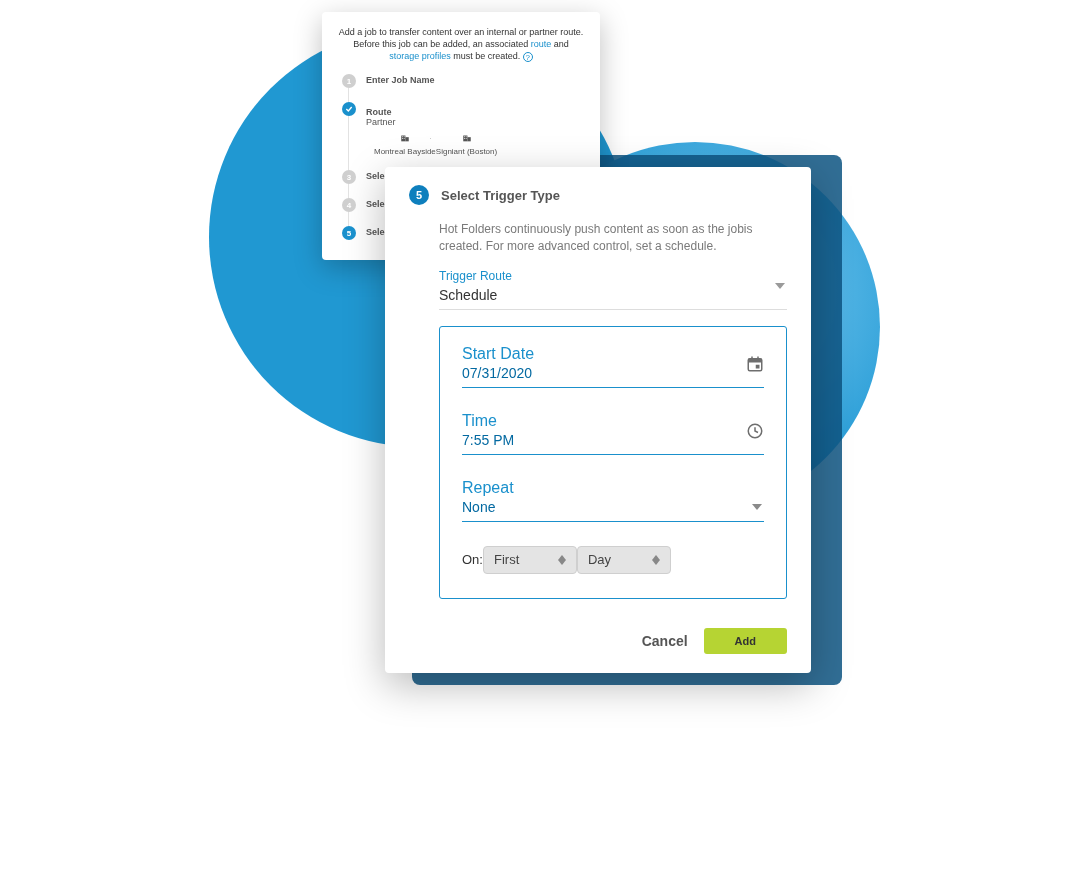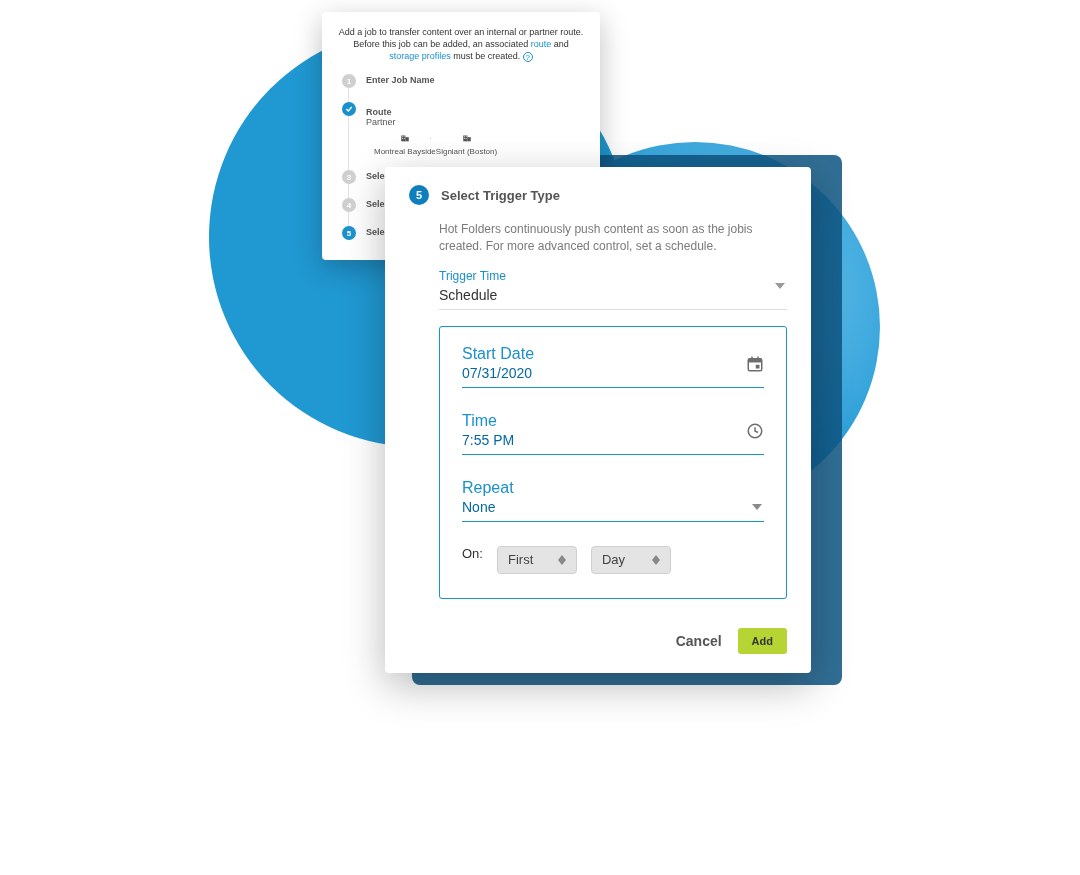--- a/index.html
+++ b/index.html
@@ -55,28 +55,28 @@
   .sched-box { margin: 16px 24px 0 54px; border: 1px solid #1a90cc; border-radius: 3px; padding: 18px 22px 24px; }
   .sched-field { position: relative; margin-bottom: 24px; }
   .sched-field:last-of-type { margin-bottom: 0; }
   .sched-field .flabel { font-size: 16px; color: #1a90cc; margin-bottom: 2px; }
   .sched-field .fval { font-size: 14px; color: #0369a1; padding-bottom: 6px; }
   .sched-field .fline { height: 1px; background: #1a90cc; }
   .sched-field .fline.gray { background: #1a90cc; }
   .sched-field .rico { position: absolute; right: 0; top: 10px; color: #6e6e6e; }
   .sched-field .arrow { position: absolute; right: 2px; bottom: 12px; color: #8a8a8a; }
 
-  .on-row { display: flex; align-items: flex-start; gap: 14px; margin-top: 22px; font-size: 13px; color: #333; }
-  .pill { display: flex; align-items: center; justify-content: space-between; width: 80px; height: 28px;
+  .on-row { display: flex; align-items: center; margin-top: 22px; font-size: 13px; color: #333; }
+  .pill { display: flex; align-items: center; justify-content: space-between; width: 94px; height: 28px;
           background: #e4e4e4; border: 1px solid #cfcfcf; border-radius: 4px; padding: 0 8px 0 10px; font-size: 13px; color: #444; }
   .stepper { width: 10px; height: 16px; display: flex; flex-direction: column; justify-content: center; gap: 0; color: #888; }
 
   .actions { display: flex; justify-content: flex-end; align-items: center; gap: 10px; padding: 28px 24px 18px; }
   .btn-cancel { font-size: 14px; font-weight: 600; color: #555; background: none; border: none; padding: 6px 6px; }
-  .btn-add { font-size: 11px; font-weight: 700; color: #333; background: #b6d433; border: none; border-radius: 3px; padding: 7px 14px; }
+  .btn-add { font-size: 11px; font-weight: 700; color: #333; background: #b6d433; border: none; border-radius: 3px; padding: 7px 31px; }
 
   svg { display: block; }
 </style>
 </head>
 <body>
 
 <div class="canvas">
   <div class="circle-a"></div>
   <div class="circle-b"></div>
   <div class="shadow-panel"></div>
@@ -149,21 +149,21 @@
   </div>
 
   <div class="trigger-card">
     <div class="tc-head">
       <div class="tc-badge">5</div>
       <div class="tc-title">Select Trigger Type</div>
     </div>
     <div class="tc-desc">Hot Folders continuously push content as soon as the jobis created. For more advanced control, set a schedule.</div>
 
     <div class="field">
-      <div class="flabel">Trigger Time</div>
+      <div class="flabel">Trigger Route</div>
       <div class="fval">Schedule</div>
       <span class="arrow">
         <svg width="10" height="6" viewBox="0 0 10 6">
             <polygon points="0,0 10,0 5,6" fill="#9a9a9a"></polygon>
           </svg>
       </span>
       <div class="fline"></div>
     </div>
 
     <div class="sched-box">

